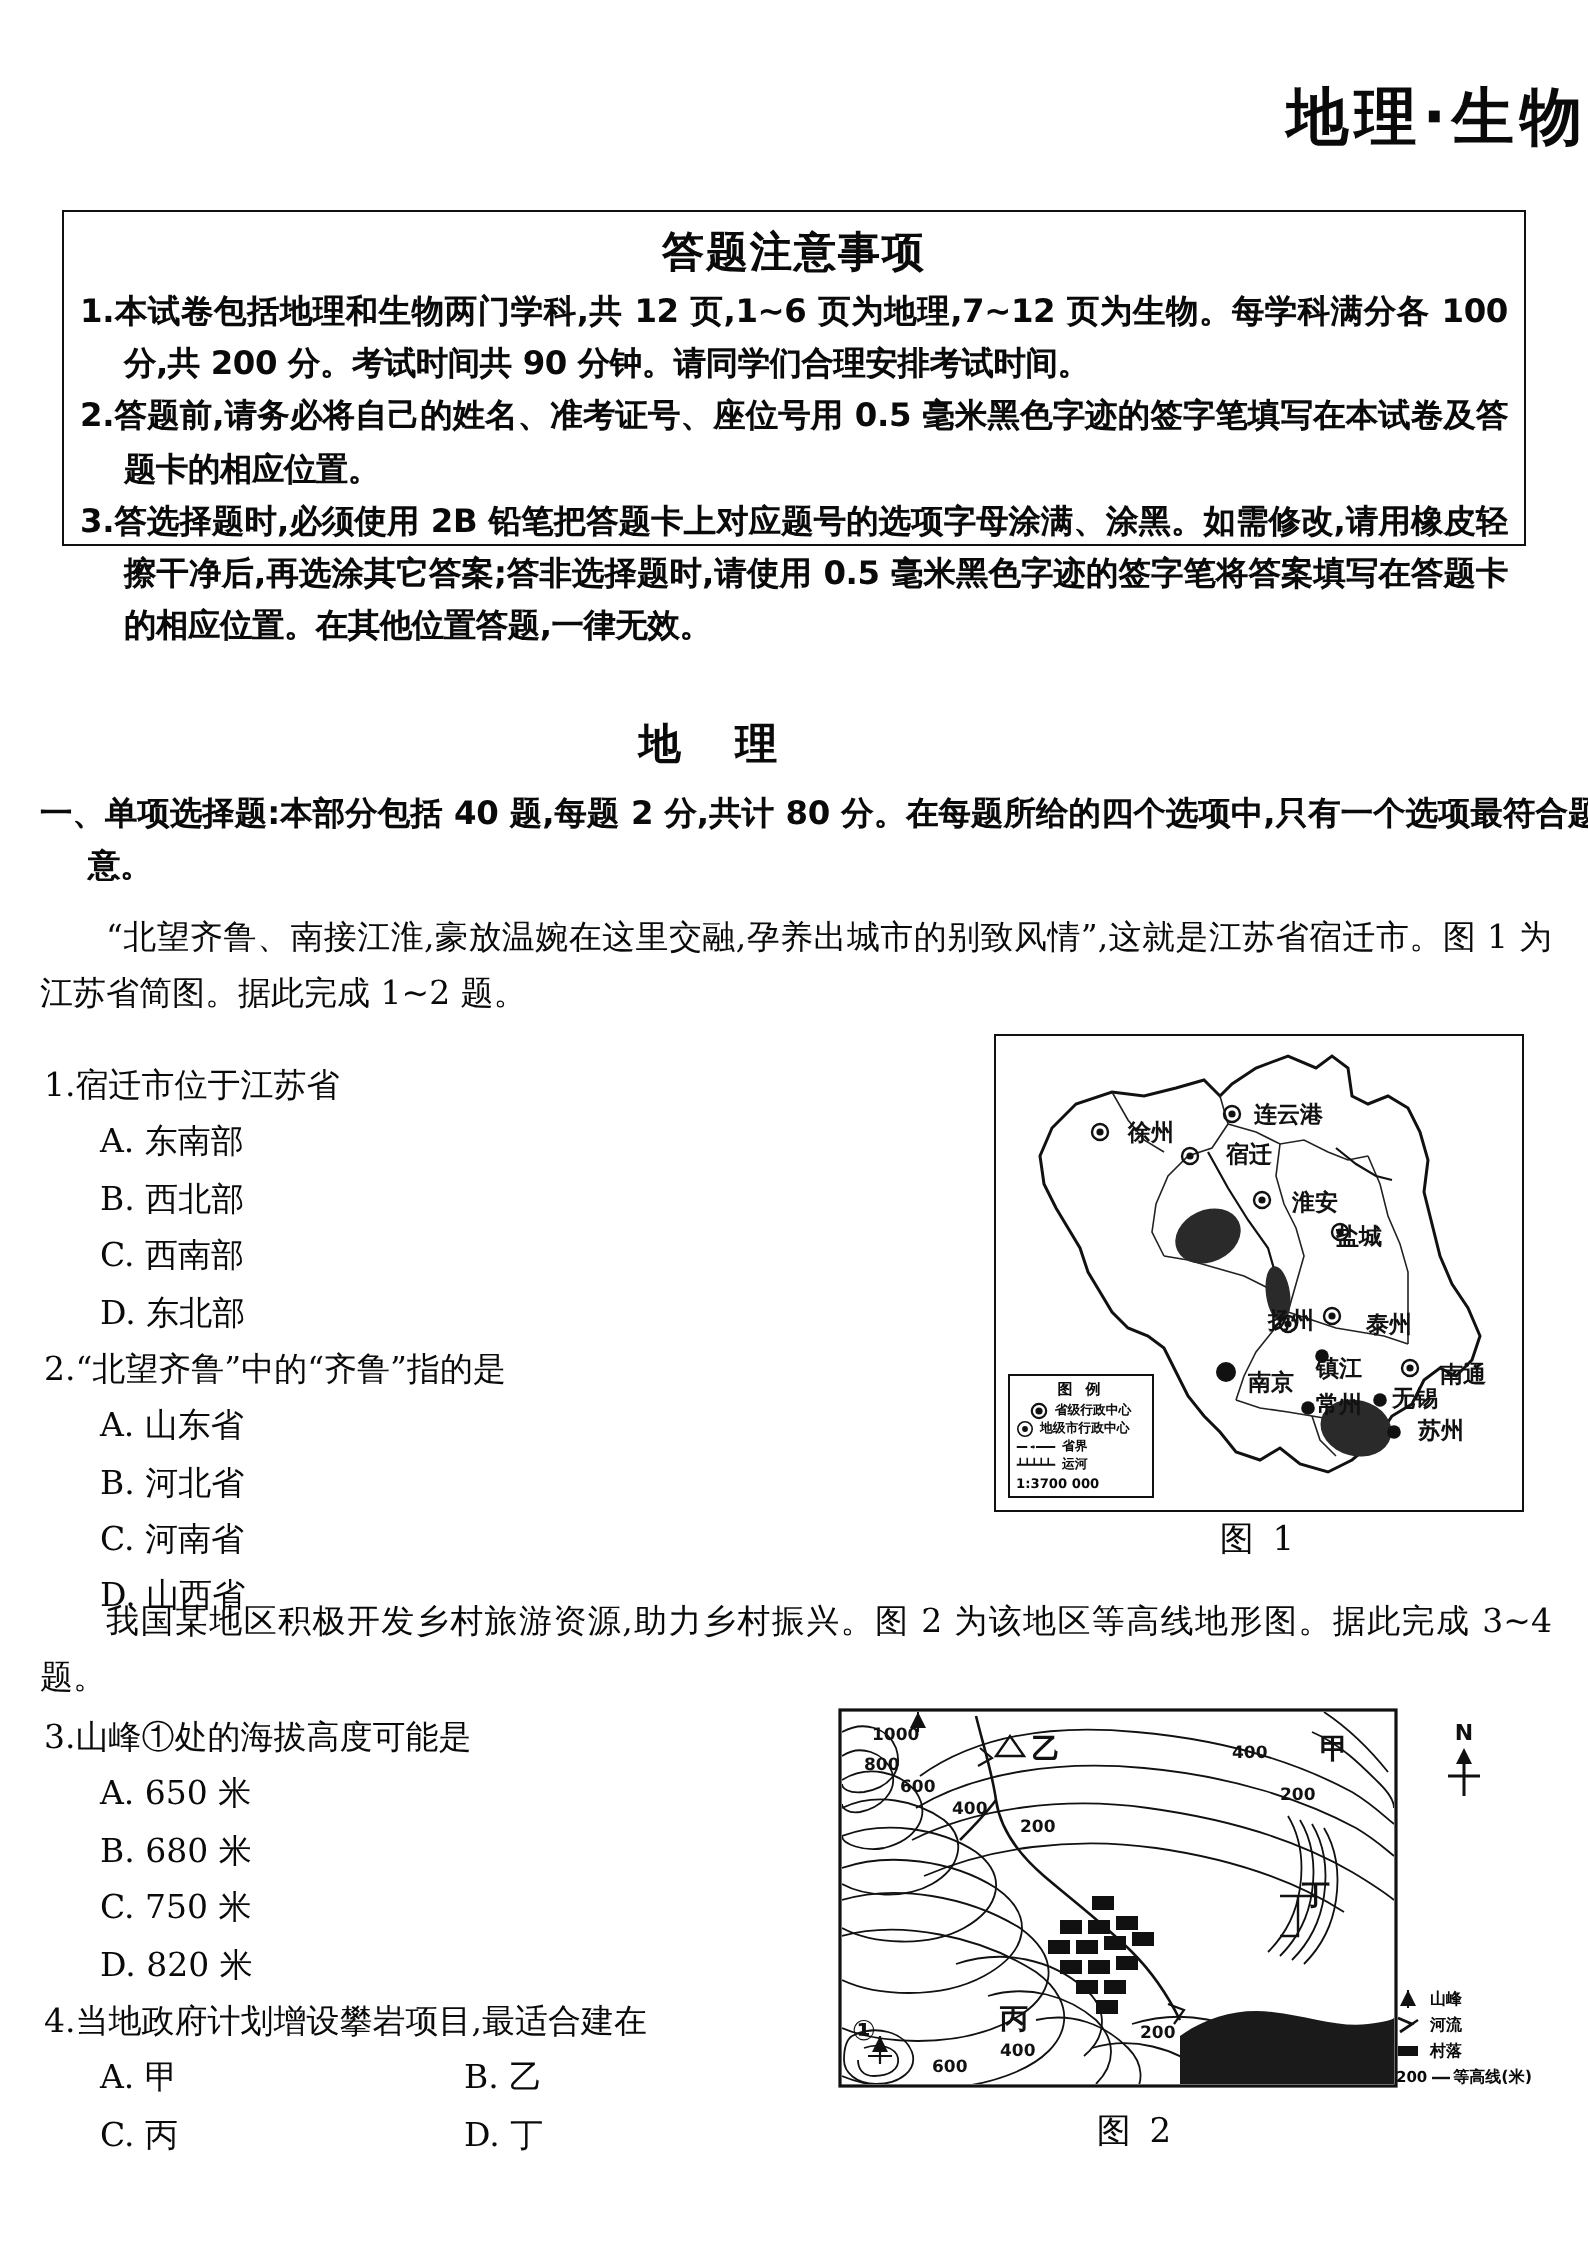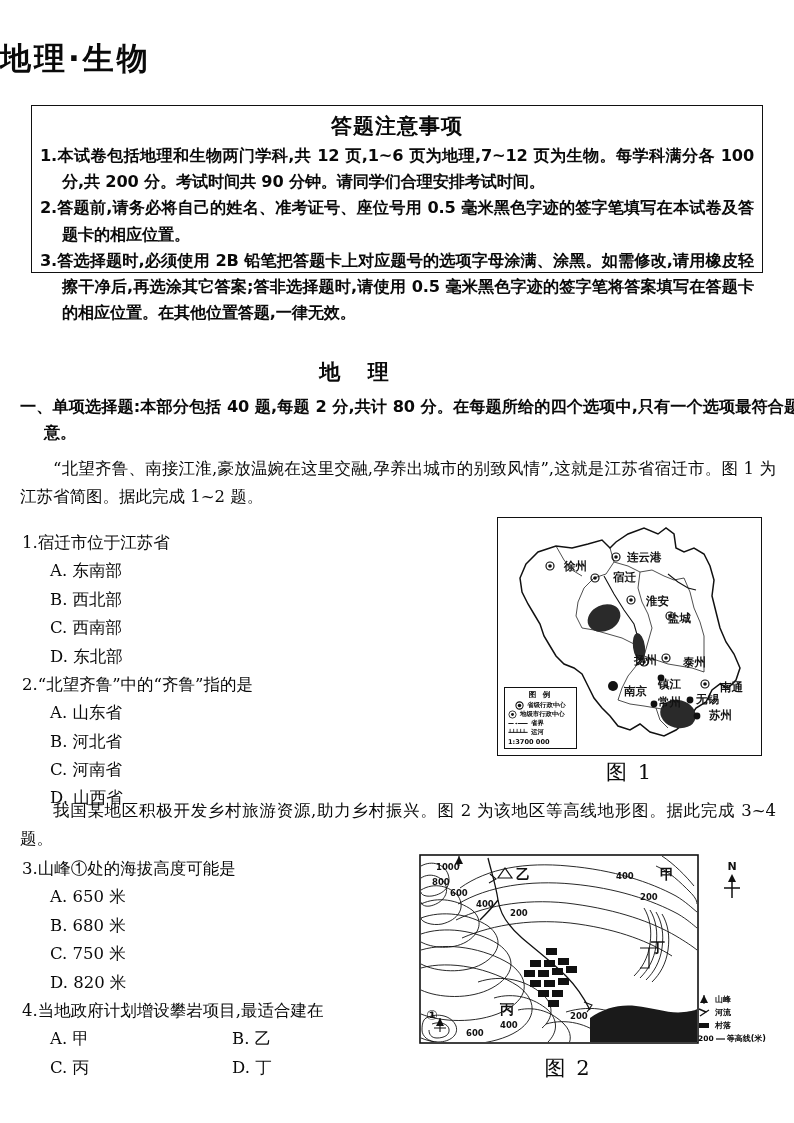--- a/index.html
+++ b/index.html
@@ -21,21 +21,21 @@
     width: 794px;
     height: 1123px;
   }
 
   
   .doc-title {
     position: absolute;
     top: 38px;
     left: 0;
     width: 794px;
-    text-align: left;
+    text-align: right;
     font-size: 31px;
     font-weight: bold;
     letter-spacing: 3px;
     font-family: "DejaVu Sans", "Liberation Sans", sans-serif;
   }
 
   
   .notice-box {
     position: absolute;
     left: 31px;
@@ -152,21 +152,21 @@
   }
 
   
   .figure {
     position: absolute;
   }
   .fig1 { left: 497px; top: 517px; }
   .fig2 { left: 418px; top: 852px; }
   .fig-caption {
     text-align: center;
-    font-size: 21px;
+    font-size: 17px;
     margin-top: 2px;
     letter-spacing: 2px;
     font-family: "DejaVu Serif", "Liberation Serif", serif;
   }
   .fig1 .fig-caption { width: 265px; }
   .fig2 .fig-caption { width: 300px; margin-left: 0px; }
 
   .fig-frame {
     border: 1.4px solid #111;
     box-sizing: border-box;

